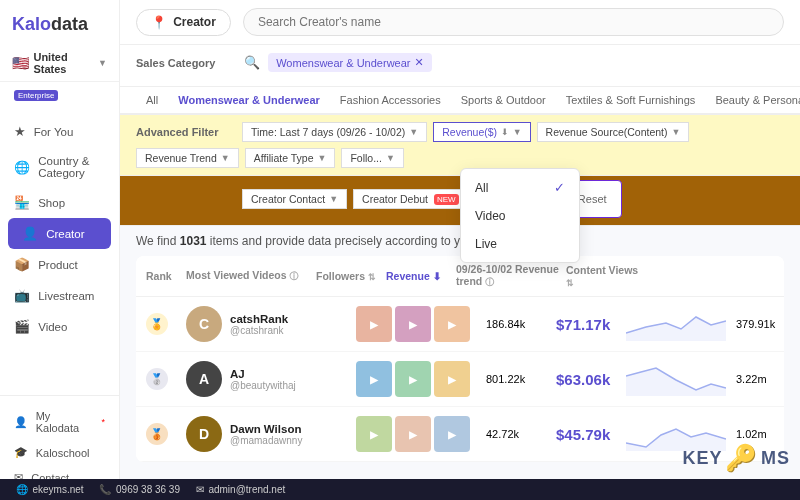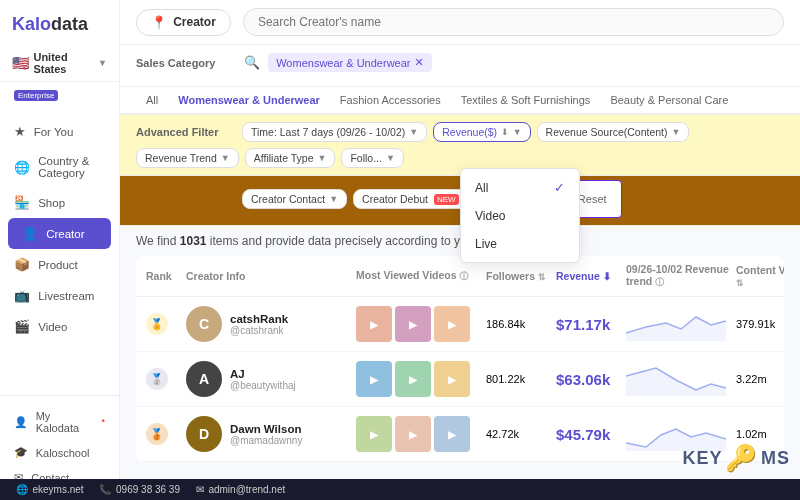--- a/index.html
+++ b/index.html
@@ -166,21 +166,21 @@
       gap: 6px;
       flex-wrap: wrap;
       border-bottom: 1px solid #eee;
     }
     .adv-label { font-size: 11px; color: #666; font-weight: 600; min-width: 100px; }
     .filter-chip {
       display: flex;
       align-items: center;
       gap: 4px;
       border: 1px solid #ddd;
-      border-radius: 8px;
+      border-radius: 0;
       padding: 3px 8px;
       font-size: 10.5px;
       color: #444;
       background: #fff;
       cursor: pointer;
       white-space: nowrap;
     }
     .filter-chip .arrow { color: #888; font-size: 9px; }
     .filter-chip.active-filter { border-color: #5b4fcf; color: #5b4fcf; }
 
@@ -400,20 +400,21 @@
         <span>Womenswear &amp; Underwear</span>
         <span class="close">✕</span>
       </div>
     </div>
   </div>
 
   <div class="cat-tabs">
     <div class="cat-tab">All</div>
     <div class="cat-tab active">Womenswear &amp; Underwear</div>
     <div class="cat-tab">Fashion Accessories</div>
+    <div class="cat-tab">Sports &amp; Outdoor</div>
     <div class="cat-tab">Textiles &amp; Soft Furnishings</div>
     <div class="cat-tab">Beauty &amp; Personal Care</div>
 
   </div>
 
   <div class="adv-filter">
     <span class="adv-label">Advanced Filter</span>
     <div class="filter-chip">
       <span>Time: Last 7 days (09/26 - 10/02)</span>
       <span class="arrow">▼</span>
@@ -471,21 +472,20 @@
 
   <div class="results-area">
     <div class="results-count">
       We find <strong>1031</strong> items and provide data precisely according to your filters.
     </div>
 
     <div class="data-table">
 
       <div class="table-header">
         <div class="col-rank">Rank</div>
-        <div class="col-creator">Creator Info</div>
         <div class="col-videos">
           Most Viewed Videos <span class="sort-icon">ⓘ</span>
         </div>
         <div class="col-followers">
           Followers <span class="sort-icon">⇅</span>
         </div>
         <div class="col-revenue" style="color:#5b4fcf;">
           Revenue <span class="sort-active">⬇</span>
         </div>
         <div class="col-trend">

